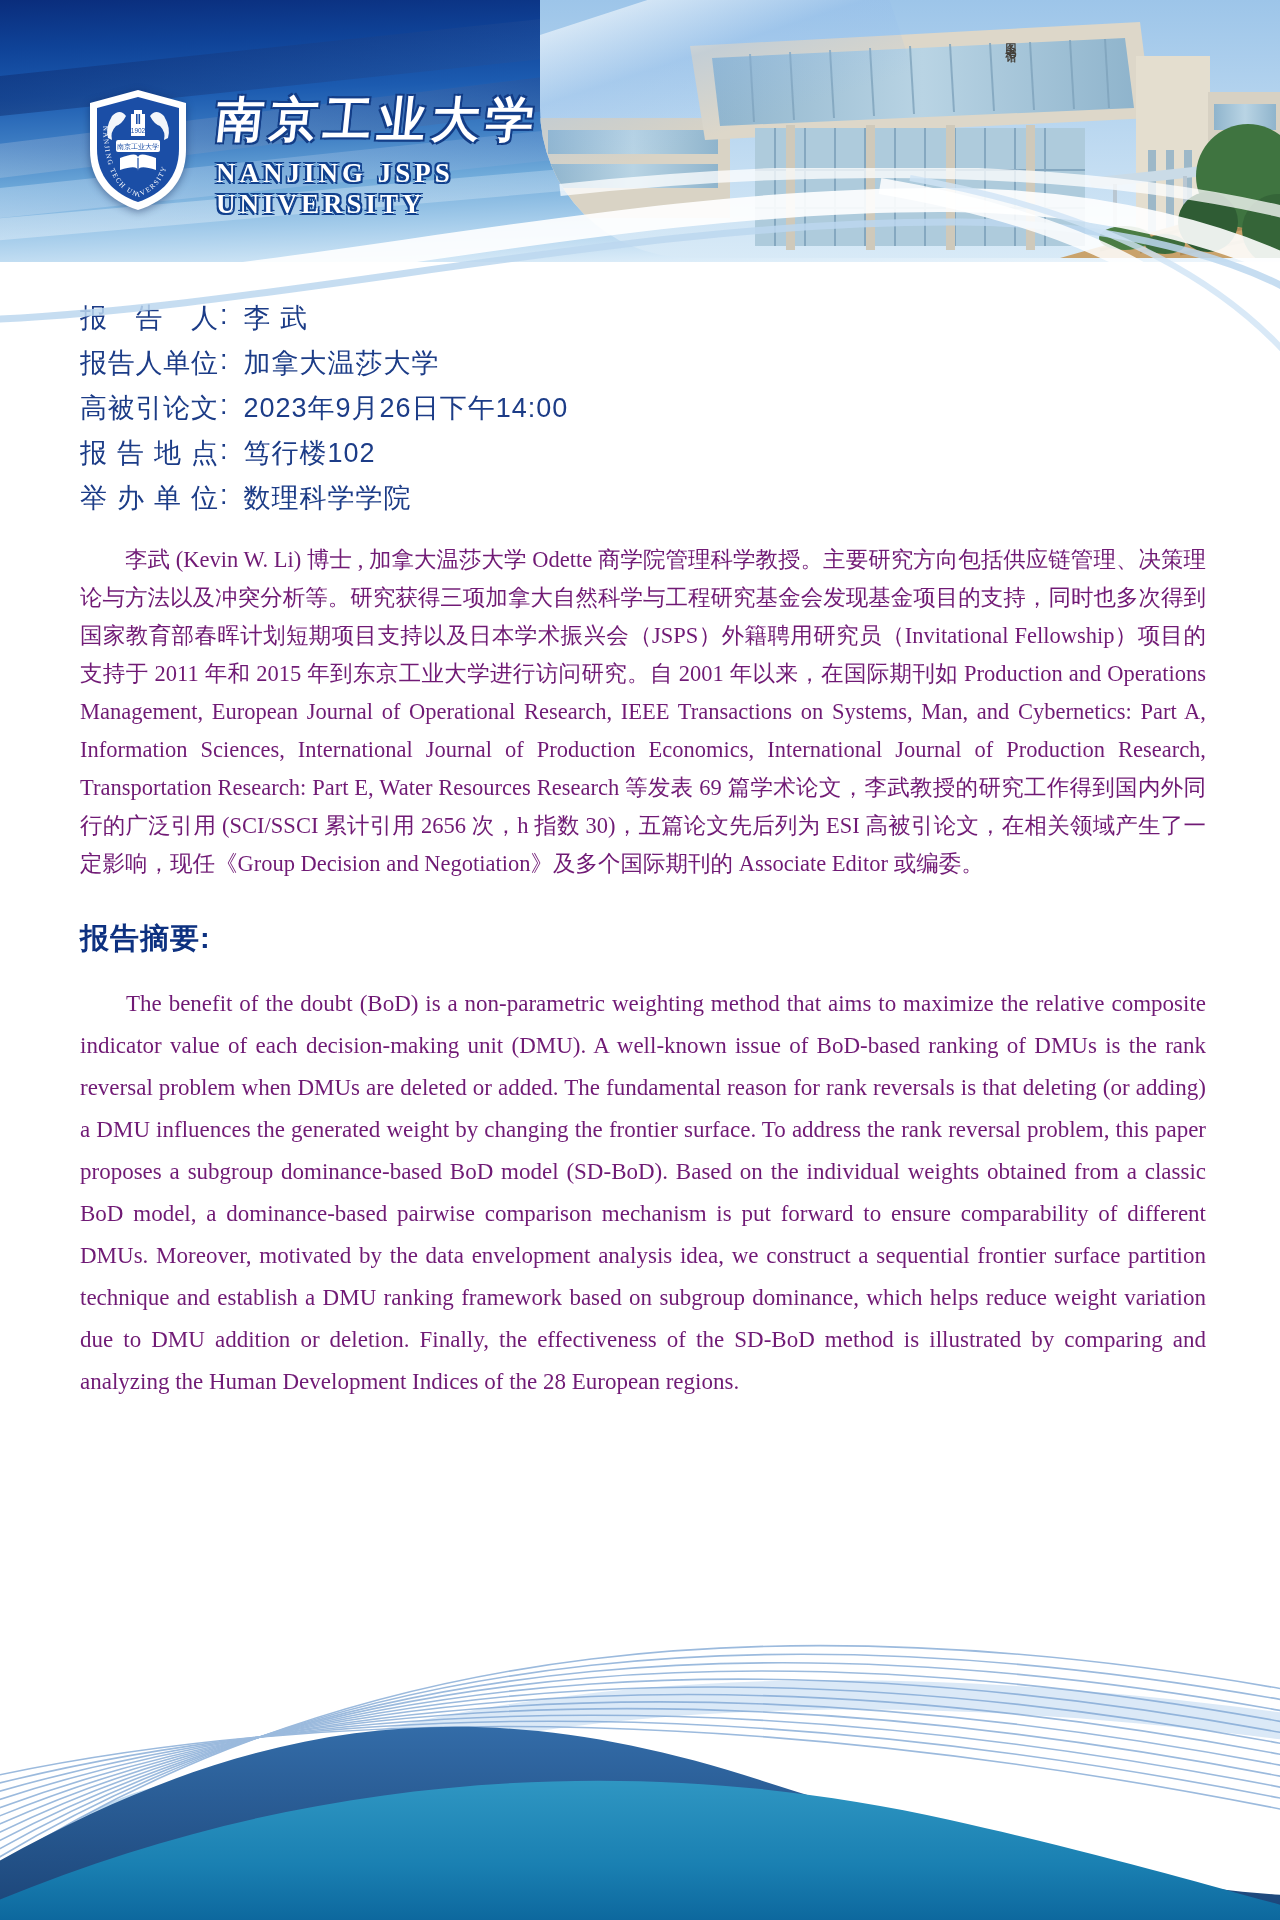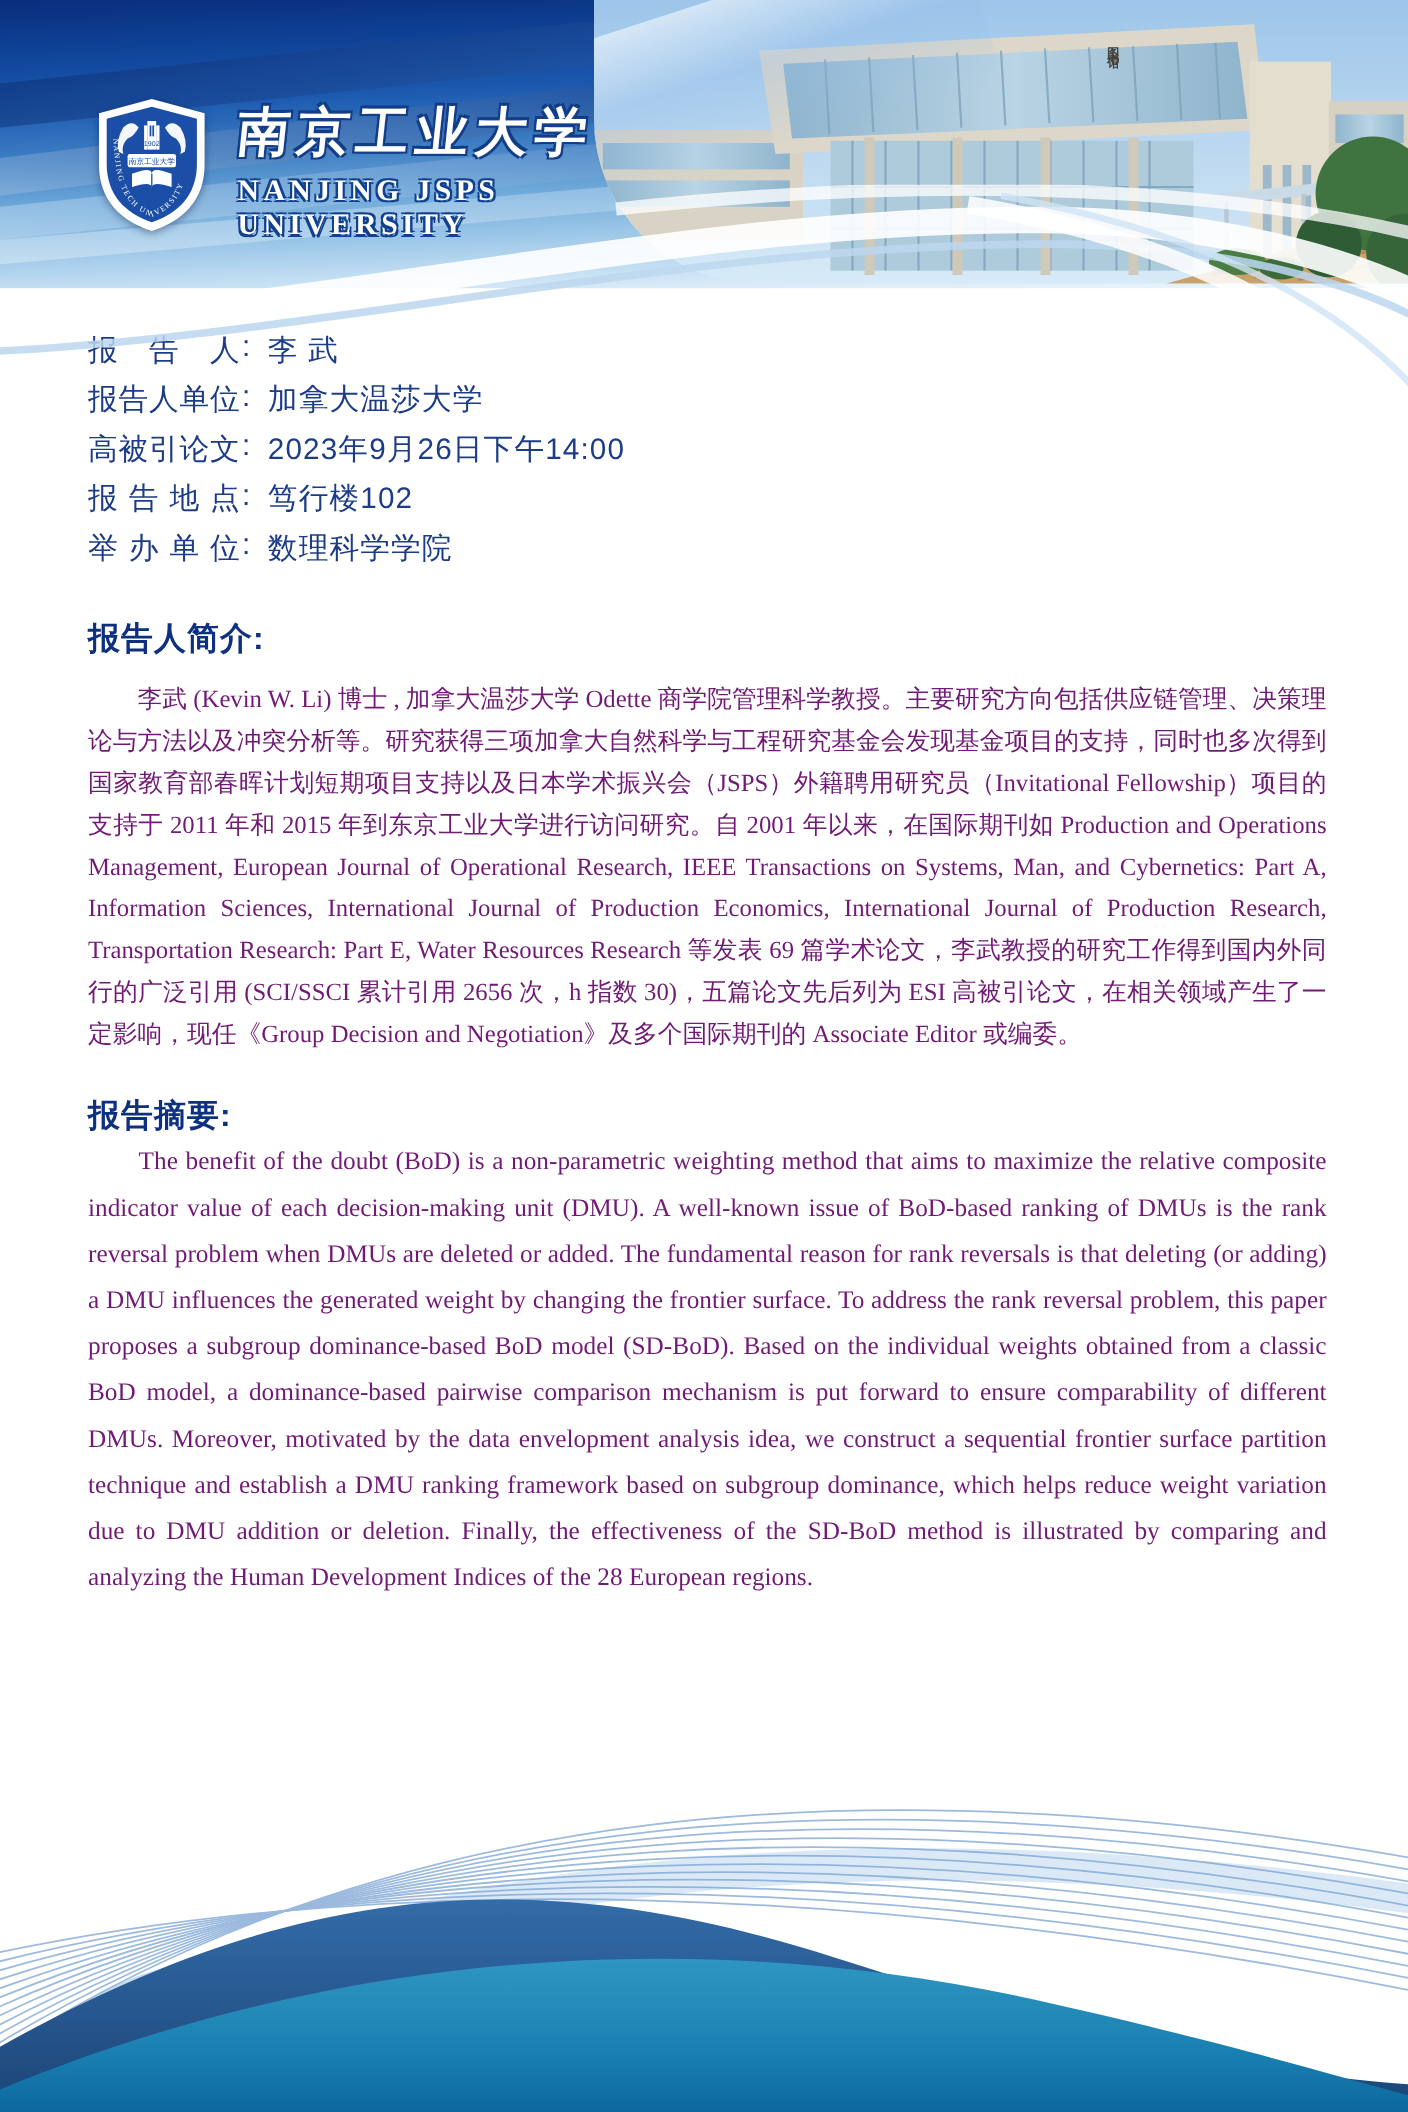--- a/index.html
+++ b/index.html
@@ -72,21 +72,21 @@
 
   .sec-heading {
     margin:36px 0 0 80px; font-size:29px; font-weight:bold; color:#0d3180; letter-spacing:1px;
   }
   .para {
     width:1126px; margin:16px 0 0 80px; text-align:justify;
     font-family:"Liberation Serif","DejaVu Serif",serif;
     color:#701a75; text-indent:2em;
   }
   .para.bio { font-size:22.5px; line-height:38px; }
-  .para.abstract { font-size:23px; line-height:42px; margin-top:0; }
+  .para.abstract { font-size:23px; line-height:42px; margin-top:24px; }
 
   
   .bottom-waves { position:absolute; left:0; bottom:0; width:1280px; height:300px; z-index:1; }
 </style>
 </head>
 <body>
 
 <div class="header">
   <div class="streak s1"></div>
   <div class="streak s2"></div>
@@ -245,21 +245,20 @@
         <span class="info-colon">:</span>
         <span class="info-value">笃行楼102</span>
     </div>
     <div class="info-row">
       <span class="info-label">举办单位</span>
         <span class="info-colon">:</span>
         <span class="info-value">数理科学学院</span>
     </div>
   </div>
 
-  <div class="sec-heading">报告人简介:</div>
   <div class="para bio">李武 (Kevin W. Li) 博士 , 加拿大温莎大学 Odette 商学院管理科学教授。主要研究方向包括供应链管理、决策理论与方法以及冲突分析等。研究获得三项加拿大自然科学与工程研究基金会发现基金项目的支持，同时也多次得到国家教育部春晖计划短期项目支持以及日本学术振兴会（JSPS）外籍聘用研究员（Invitational Fellowship）项目的支持于 2011 年和 2015 年到东京工业大学进行访问研究。自 2001 年以来，在国际期刊如 Production and Operations Management, European Journal of Operational Research, IEEE Transactions on Systems, Man, and Cybernetics: Part A, Information Sciences, International Journal of Production Economics, International Journal of Production Research, Transportation Research: Part E, Water Resources Research 等发表 69 篇学术论文，李武教授的研究工作得到国内外同行的广泛引用 (SCI/SSCI 累计引用 2656 次，h 指数 30)，五篇论文先后列为 ESI 高被引论文，在相关领域产生了一定影响，现任《Group Decision and Negotiation》及多个国际期刊的 Associate Editor 或编委。</div>
 
   <div class="sec-heading">报告摘要:</div>
   <div class="para abstract">The benefit of the doubt (BoD) is a non-parametric weighting method that aims to maximize the relative composite indicator value of each decision-making unit (DMU). A well-known issue of BoD-based ranking of DMUs is the rank reversal problem when DMUs are deleted or added. The fundamental reason for rank reversals is that deleting (or adding) a DMU influences the generated weight by changing the frontier surface. To address the rank reversal problem, this paper proposes a subgroup dominance-based BoD model (SD-BoD). Based on the individual weights obtained from a classic BoD model, a dominance-based pairwise comparison mechanism is put forward to ensure comparability of different DMUs. Moreover, motivated by the data envelopment analysis idea, we construct a sequential frontier surface partition technique and establish a DMU ranking framework based on subgroup dominance, which helps reduce weight variation due to DMU addition or deletion. Finally, the effectiveness of the SD-BoD method is illustrated by comparing and analyzing the Human Development Indices of the 28 European regions.</div>
 </div>
 
 <svg class="bottom-waves" viewBox="0 0 1280 300" preserveAspectRatio="none">
   <defs>
     <linearGradient id="gNavy" x1="0" y1="0" x2="0" y2="1">
       <stop offset="0" stop-color="#336ca8"></stop>

